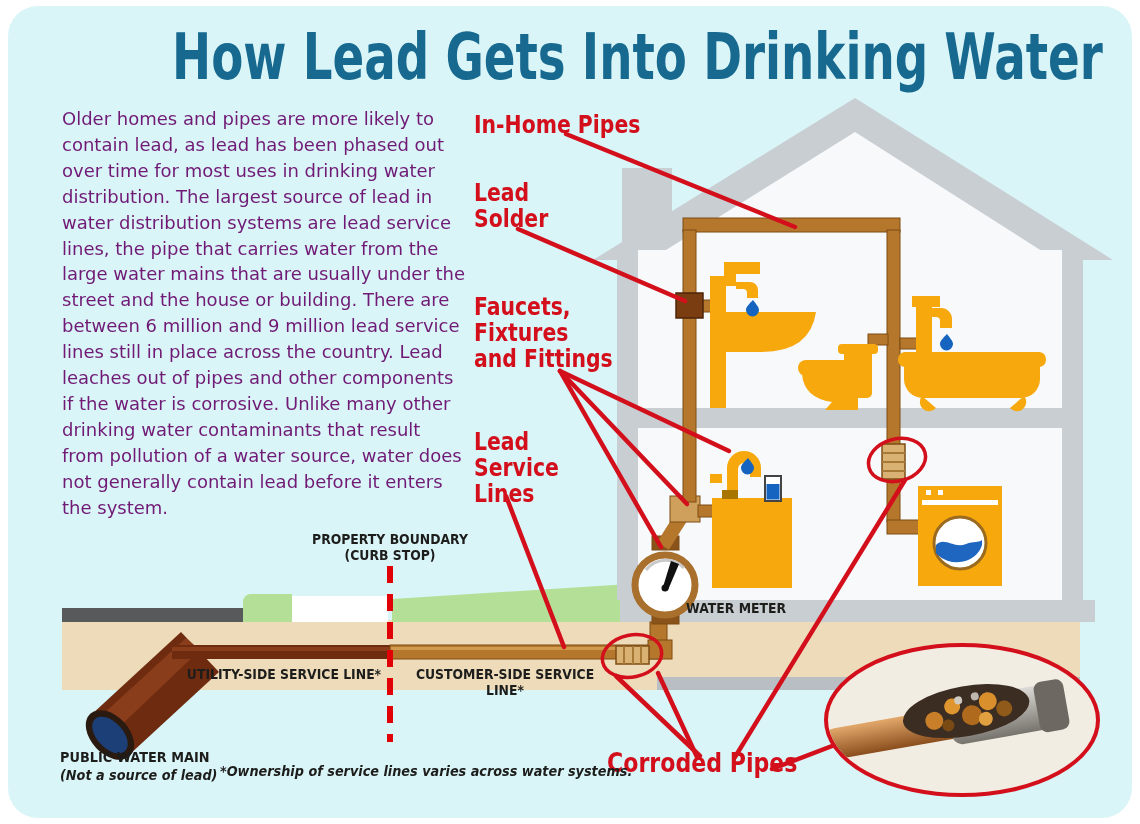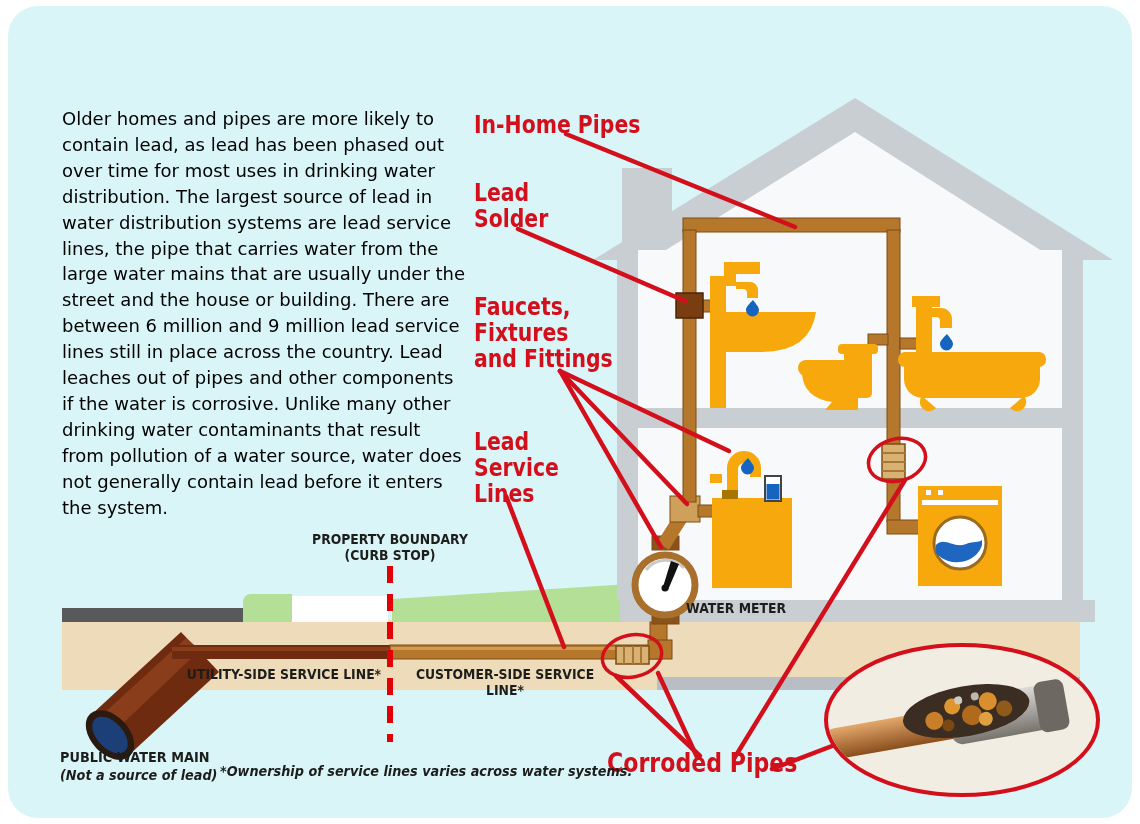--- a/index.html
+++ b/index.html
@@ -4,21 +4,21 @@
 <style>
   html,body{margin:0;padding:0;background:#ffffff;}
   .canvas{position:relative;width:1140px;height:824px;background:#ffffff;overflow:hidden;
           font-family:"DejaVu Sans","Liberation Sans",sans-serif;}
   .card{position:absolute;left:8px;top:6px;width:1124px;height:812px;background:#d9f5f8;border-radius:30px;}
   svg.scene{position:absolute;left:0;top:0;}
   .txt{position:absolute;}
   .title{left:0;top:24px;width:1140px;text-align:center;color:#17698f;font-weight:700;
          font-size:64px;line-height:1.05;white-space:nowrap;}
   .title span{display:inline-block;transform:scaleX(.73);transform-origin:center;}
-  .intro{left:62px;top:106px;width:404px;color:#000000;font-size:18px;line-height:25.9px;}
+  .intro{left:62px;top:106px;width:404px;color:#701a75;font-size:18px;line-height:25.9px;}
   .callout{color:#d40f1c;font-weight:700;font-size:24px;line-height:26px;white-space:pre-line;
            transform:scaleX(.85);transform-origin:left top;}
   .co-inhome{left:474px;top:112px;}
   .co-solder{left:474px;top:180px;}
   .co-faucets{left:474px;top:294px;}
   .co-service{left:474px;top:429px;}
   .co-corroded{left:607px;top:750px;font-size:26px;}
   .blk{color:#1d1d1b;font-weight:700;font-size:13.5px;line-height:16px;white-space:pre-line;
        transform:scaleX(.92);transform-origin:left top;}
   .ctr{text-align:center;transform-origin:center top;}
@@ -203,20 +203,21 @@
           <circle cx="1006" cy="716" r="8" fill="#8f5a1a"></circle>
           <circle cx="948" cy="723" r="6" fill="#7a4a14"></circle>
           <circle cx="986" cy="723" r="7" fill="#e0a040"></circle>
           <circle cx="962" cy="700" r="4" fill="#cfcac2"></circle>
           <circle cx="979" cy="699" r="4" fill="#beb8ae"></circle>
         </g>
       </g>
     </g>
   </svg>
 
+  <div class="txt title"><span>How Lead Gets Into Drinking Water</span></div>
 
   <div class="txt intro">Older homes and pipes are more likely to contain lead, as lead has been phased out over time for most uses in drinking water distribution. The largest source of lead in water distribution systems are lead service lines, the pipe that carries water from the large water mains that are usually under the street and the house or building. There are between 6 million and 9 million lead service lines still in place across the country. Lead leaches out of pipes and other components if the water is corrosive. Unlike many other drinking water contaminants that result from pollution of a water source, water does not generally contain lead before it enters the system.</div>
 
   <div class="txt callout co-inhome">In-Home Pipes</div>
   <div class="txt callout co-solder">Lead
 Solder</div>
   <div class="txt callout co-faucets">Faucets,
 Fixtures
 and Fittings</div>
   <div class="txt callout co-service">Lead

